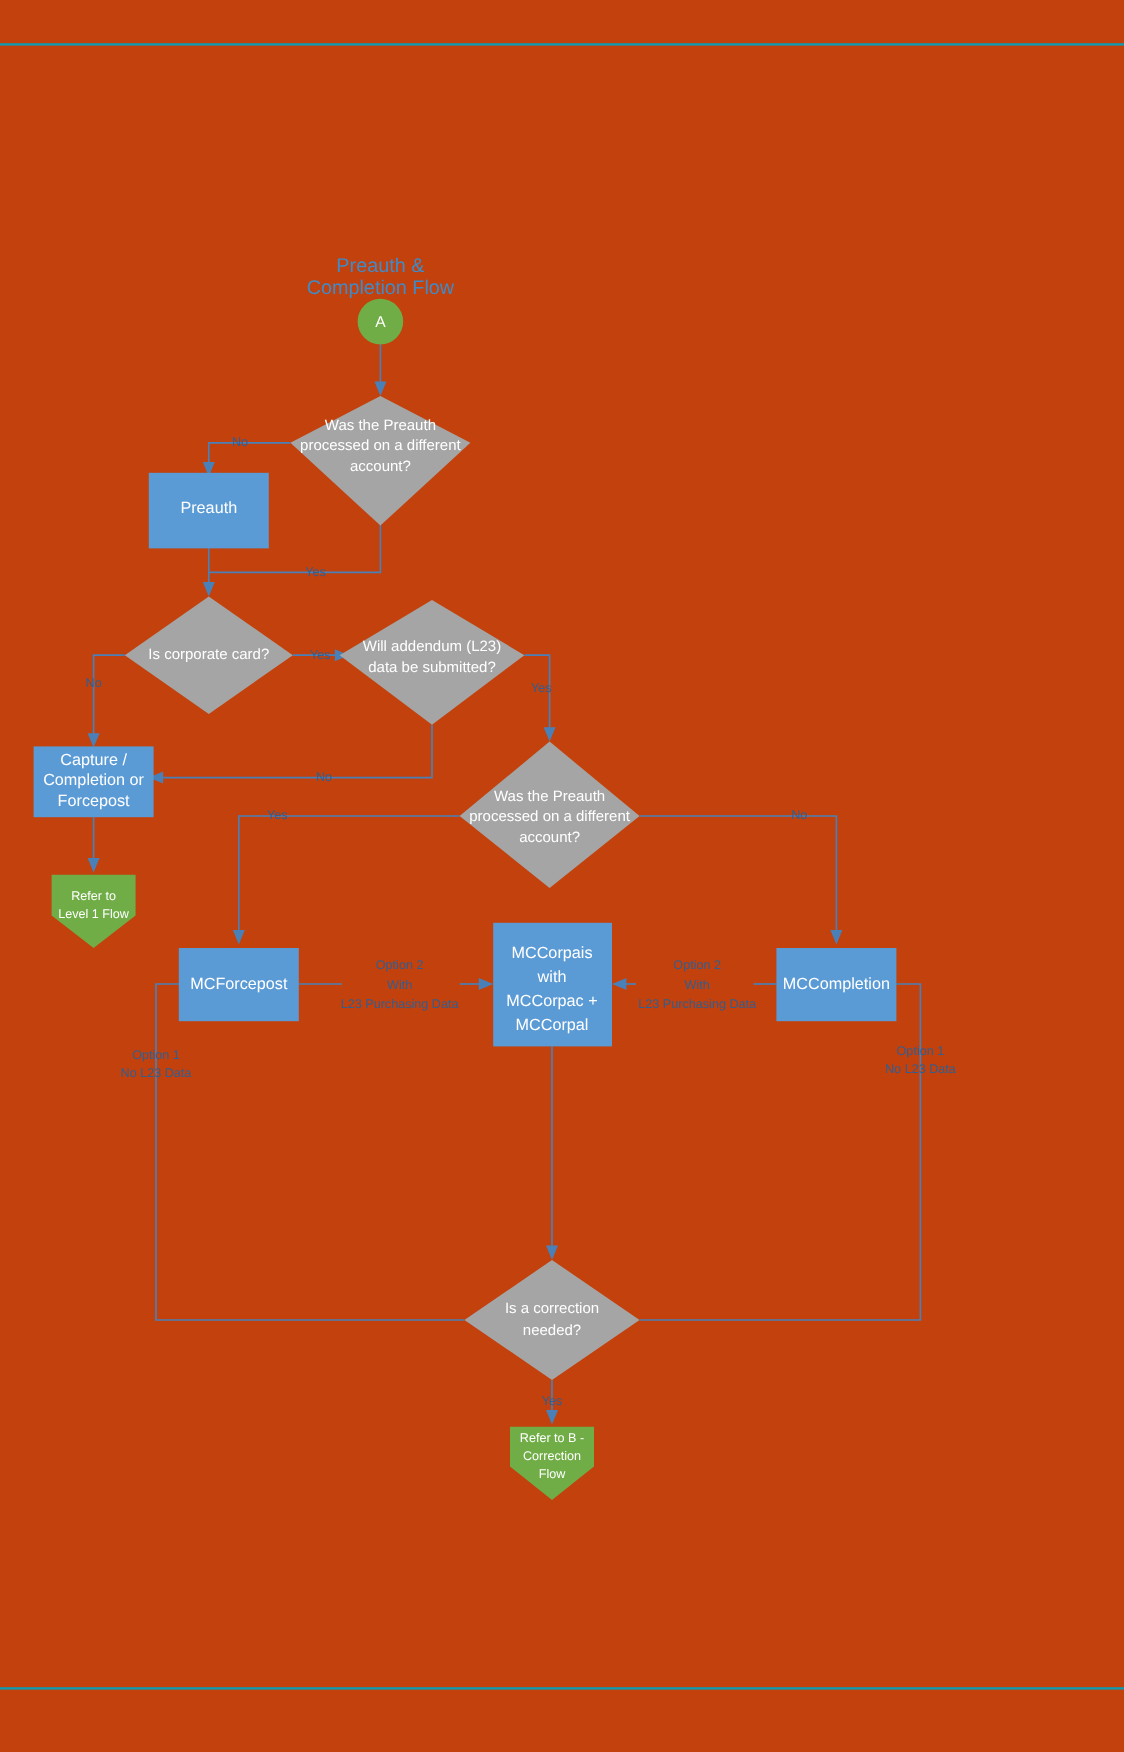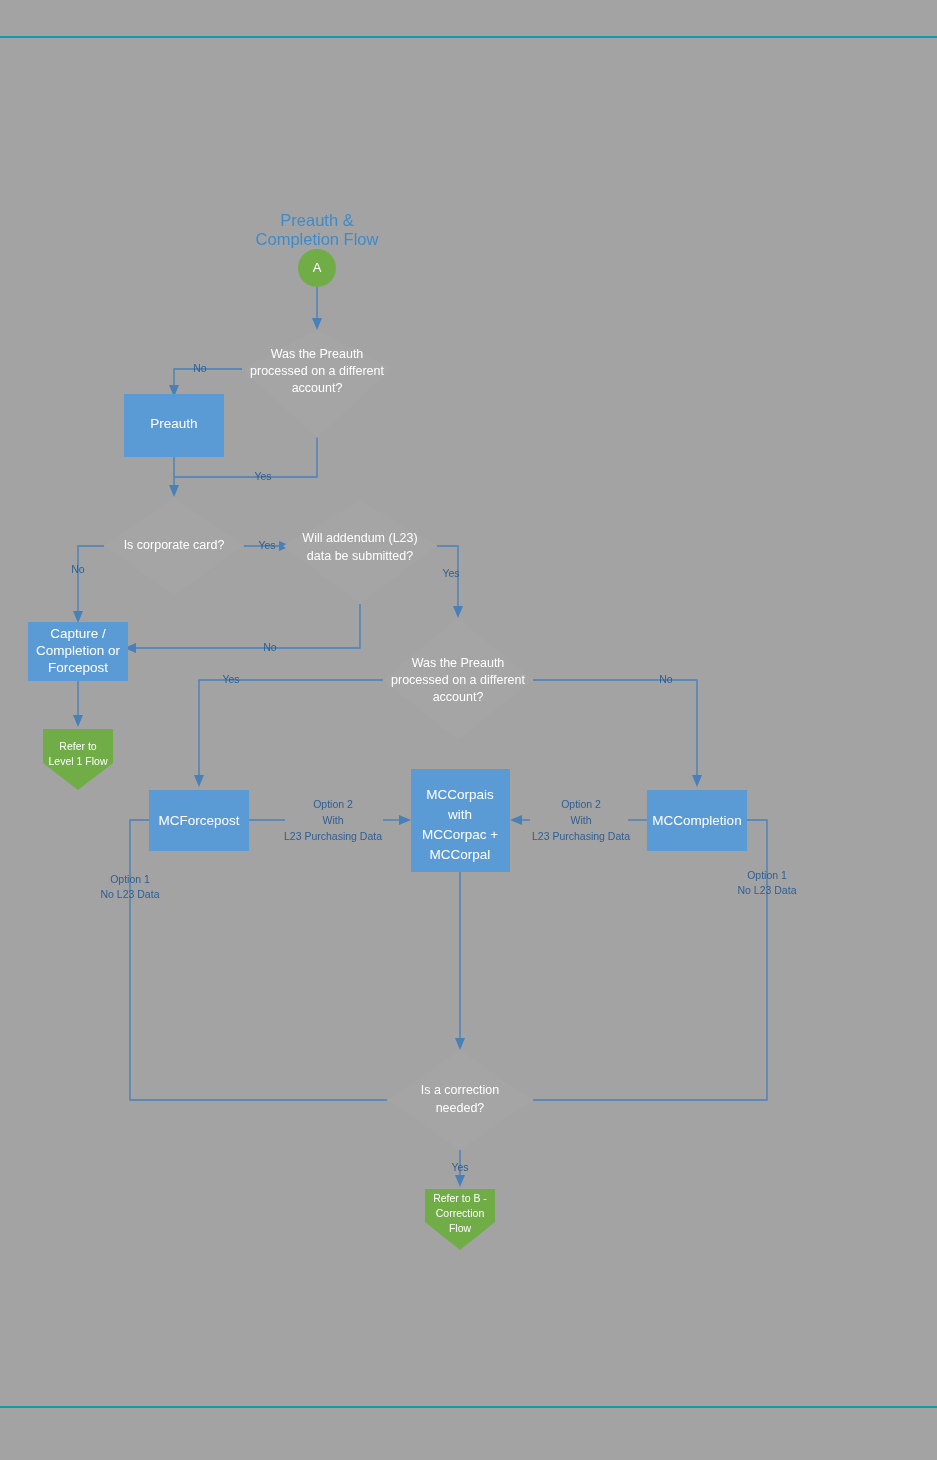--- a/index.html
+++ b/index.html
@@ -10,21 +10,21 @@
   body {
     width: 937px;
     height: 1460px;
     position: relative;
     font-family: "Liberation Sans", sans-serif;
     overflow: hidden;
   }
   #page {
     position: absolute;
     inset: 0;
-    background: #a3a3a3;
+    background: #c2410c;
   }
   .rule {
     position: absolute;
     left: 0;
     width: 937px;
     height: 2px;
     background: #0f9bb0;
   }
   #rule-top { top: 36px; }
   #rule-bottom { top: 1406px; }

